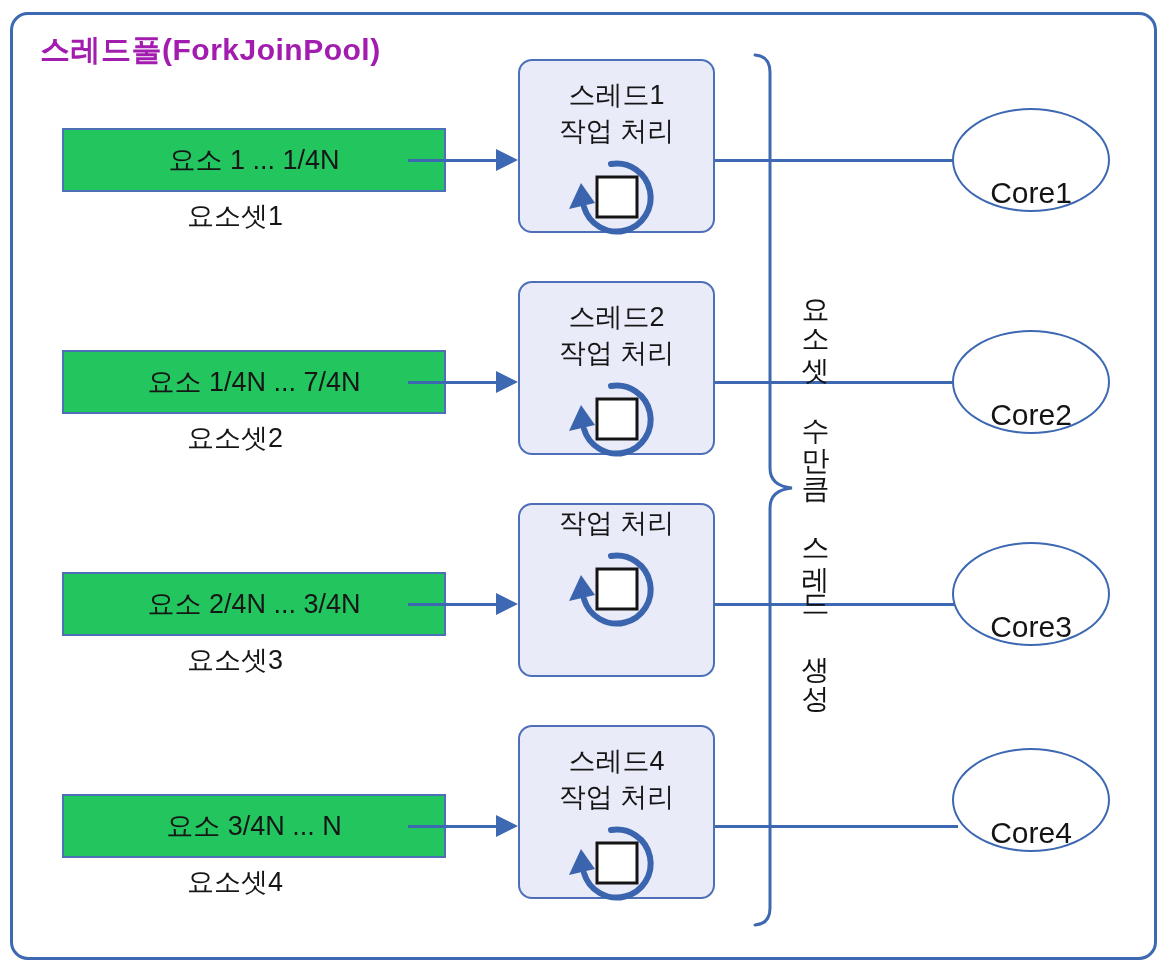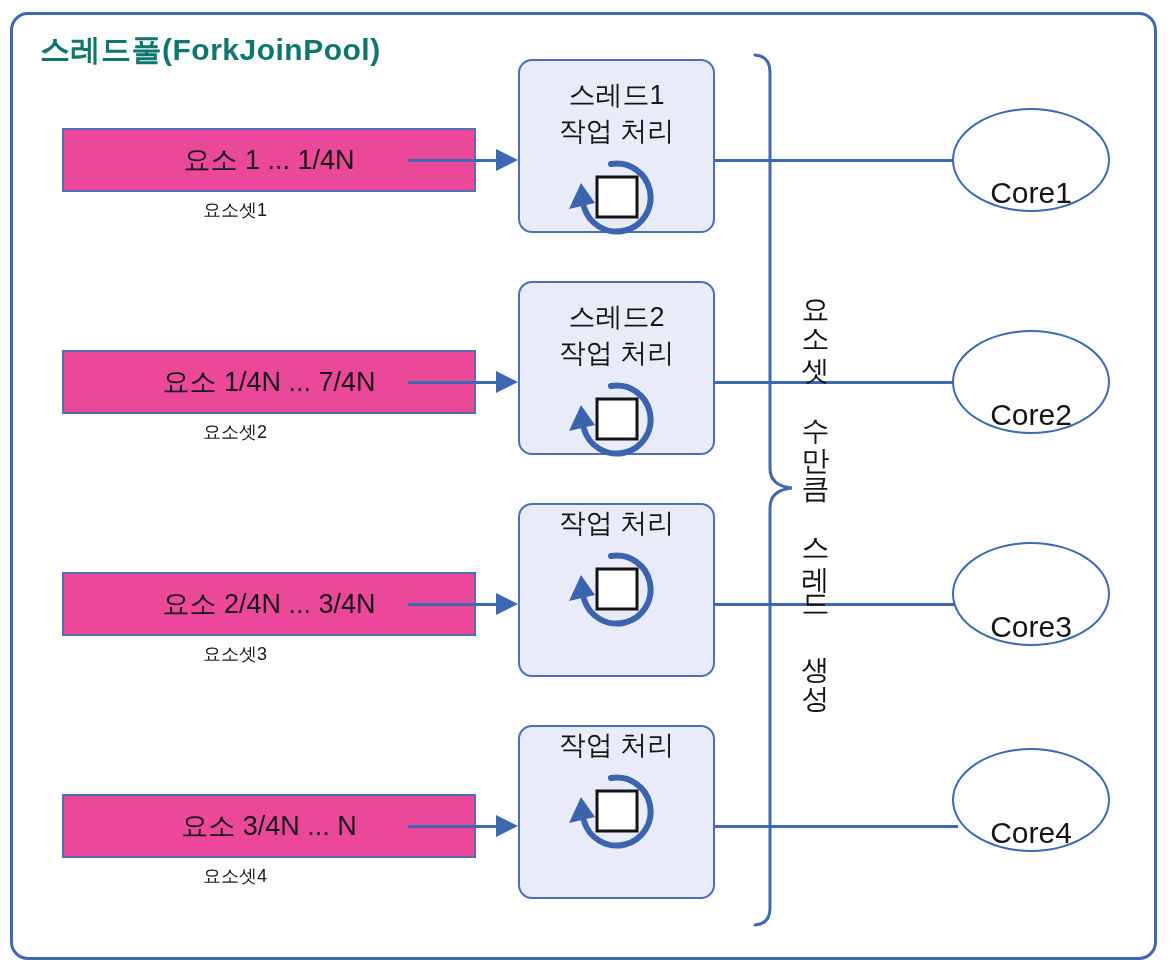--- a/index.html
+++ b/index.html
@@ -8,31 +8,31 @@
     width:1170px;height:974px;position:relative;overflow:hidden;
     color:#141414;
   }
   .frame{
     position:absolute;left:10px;top:12px;width:1147px;height:948px;
     border:3px solid #3d68b2;border-radius:18px;background:#ffffff;
     box-sizing:border-box;
   }
   .title{
     position:absolute;left:40px;top:30px;
-    font-size:30px;font-weight:bold;color:#0f766e;letter-spacing:0.5px;
+    font-size:30px;font-weight:bold;color:#a21caf;letter-spacing:0.5px;
   }
   .elem-box{
-    position:absolute;left:62px;width:414px;height:64px;
-    background:#ec4899;border:2px solid #4c6fb8;box-sizing:border-box;
+    position:absolute;left:62px;width:384px;height:64px;
+    background:#22c55e;border:2px solid #4c6fb8;box-sizing:border-box;
     display:flex;align-items:center;justify-content:center;
     font-size:27px;color:#161616;
   }
   .set-label{
     position:absolute;left:62px;width:346px;text-align:center;
-    font-size:18px;color:#161616;
+    font-size:27px;color:#161616;
   }
   .arrow-line{
     position:absolute;left:408px;width:92px;height:3px;background:#3d68b2;
   }
   .arrow-head{
     position:absolute;left:496px;width:0;height:0;
     border-left:22px solid #3d68b2;
     border-top:11px solid transparent;border-bottom:11px solid transparent;
   }
   .thread-box{
@@ -131,20 +131,21 @@
 </div>
 
 <div class="elem-box" style="top:794px">
   <span>요소 3/4N ... N</span>
 </div>
 <div class="set-label" style="top:864px">요소셋4</div>
 <div class="arrow-line" style="top:824.5px"></div>
 <div class="arrow-head" style="top:815px"></div>
 <div class="connector" style="top:824.5px"></div>
 <div class="thread-box" style="top:725px">
+  <div class="thread-name">스레드4</div>
   <div class="thread-task">작업 처리</div>
   <div class="loop-wrap">
     <svg width="104" height="96" viewBox="0 0 104 96">
       <path d="M 46 13 A 34 34 0 1 1 19 56" fill="none" stroke="#3a64ae" stroke-width="6" stroke-linecap="round"></path>
       <polygon points="16,32 4,58 30,52" fill="#3a64ae"></polygon>
       <rect x="32" y="26" width="40" height="40" fill="#ffffff" stroke="#141414" stroke-width="3"></rect>
     </svg>
   </div>
 </div>
 <div class="core" style="top:748px">

